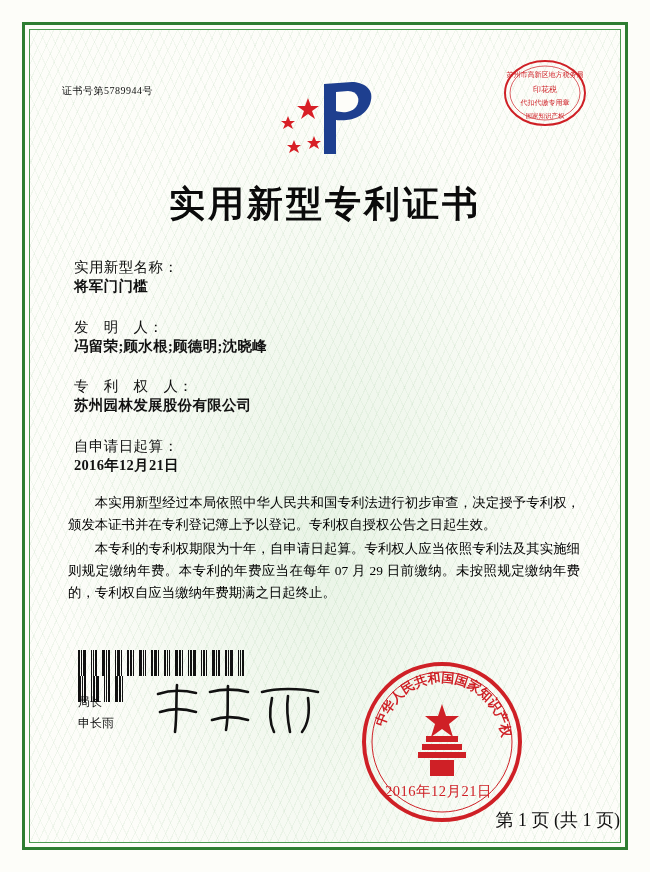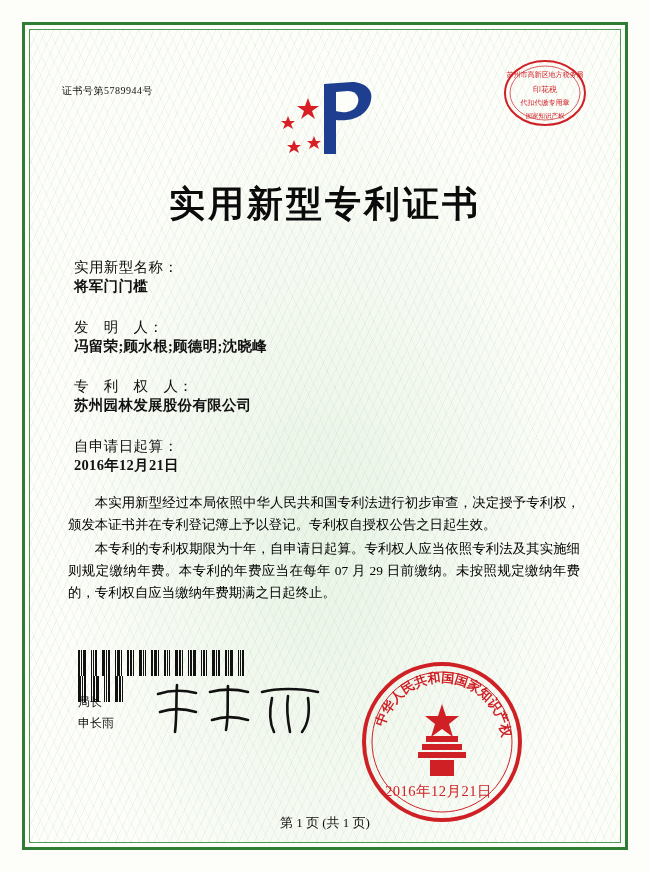--- a/index.html
+++ b/index.html
@@ -182,22 +182,22 @@
     font-size: 14.5px;
     color: #cf2026;
     letter-spacing: 0.5px;
   }
   
   .page-footer {
     position: absolute;
     left: 0;
     right: 0;
     bottom: 10px;
-    text-align: center;
-    font-size: 13px;
+    text-align: right;
+    font-size: 18px;
     color: #111;
   }
 </style>
 </head>
 <body>
 
 <div class="page">
 
   <div class="frame-outer"></div>
   <div class="frame-inner"></div>

